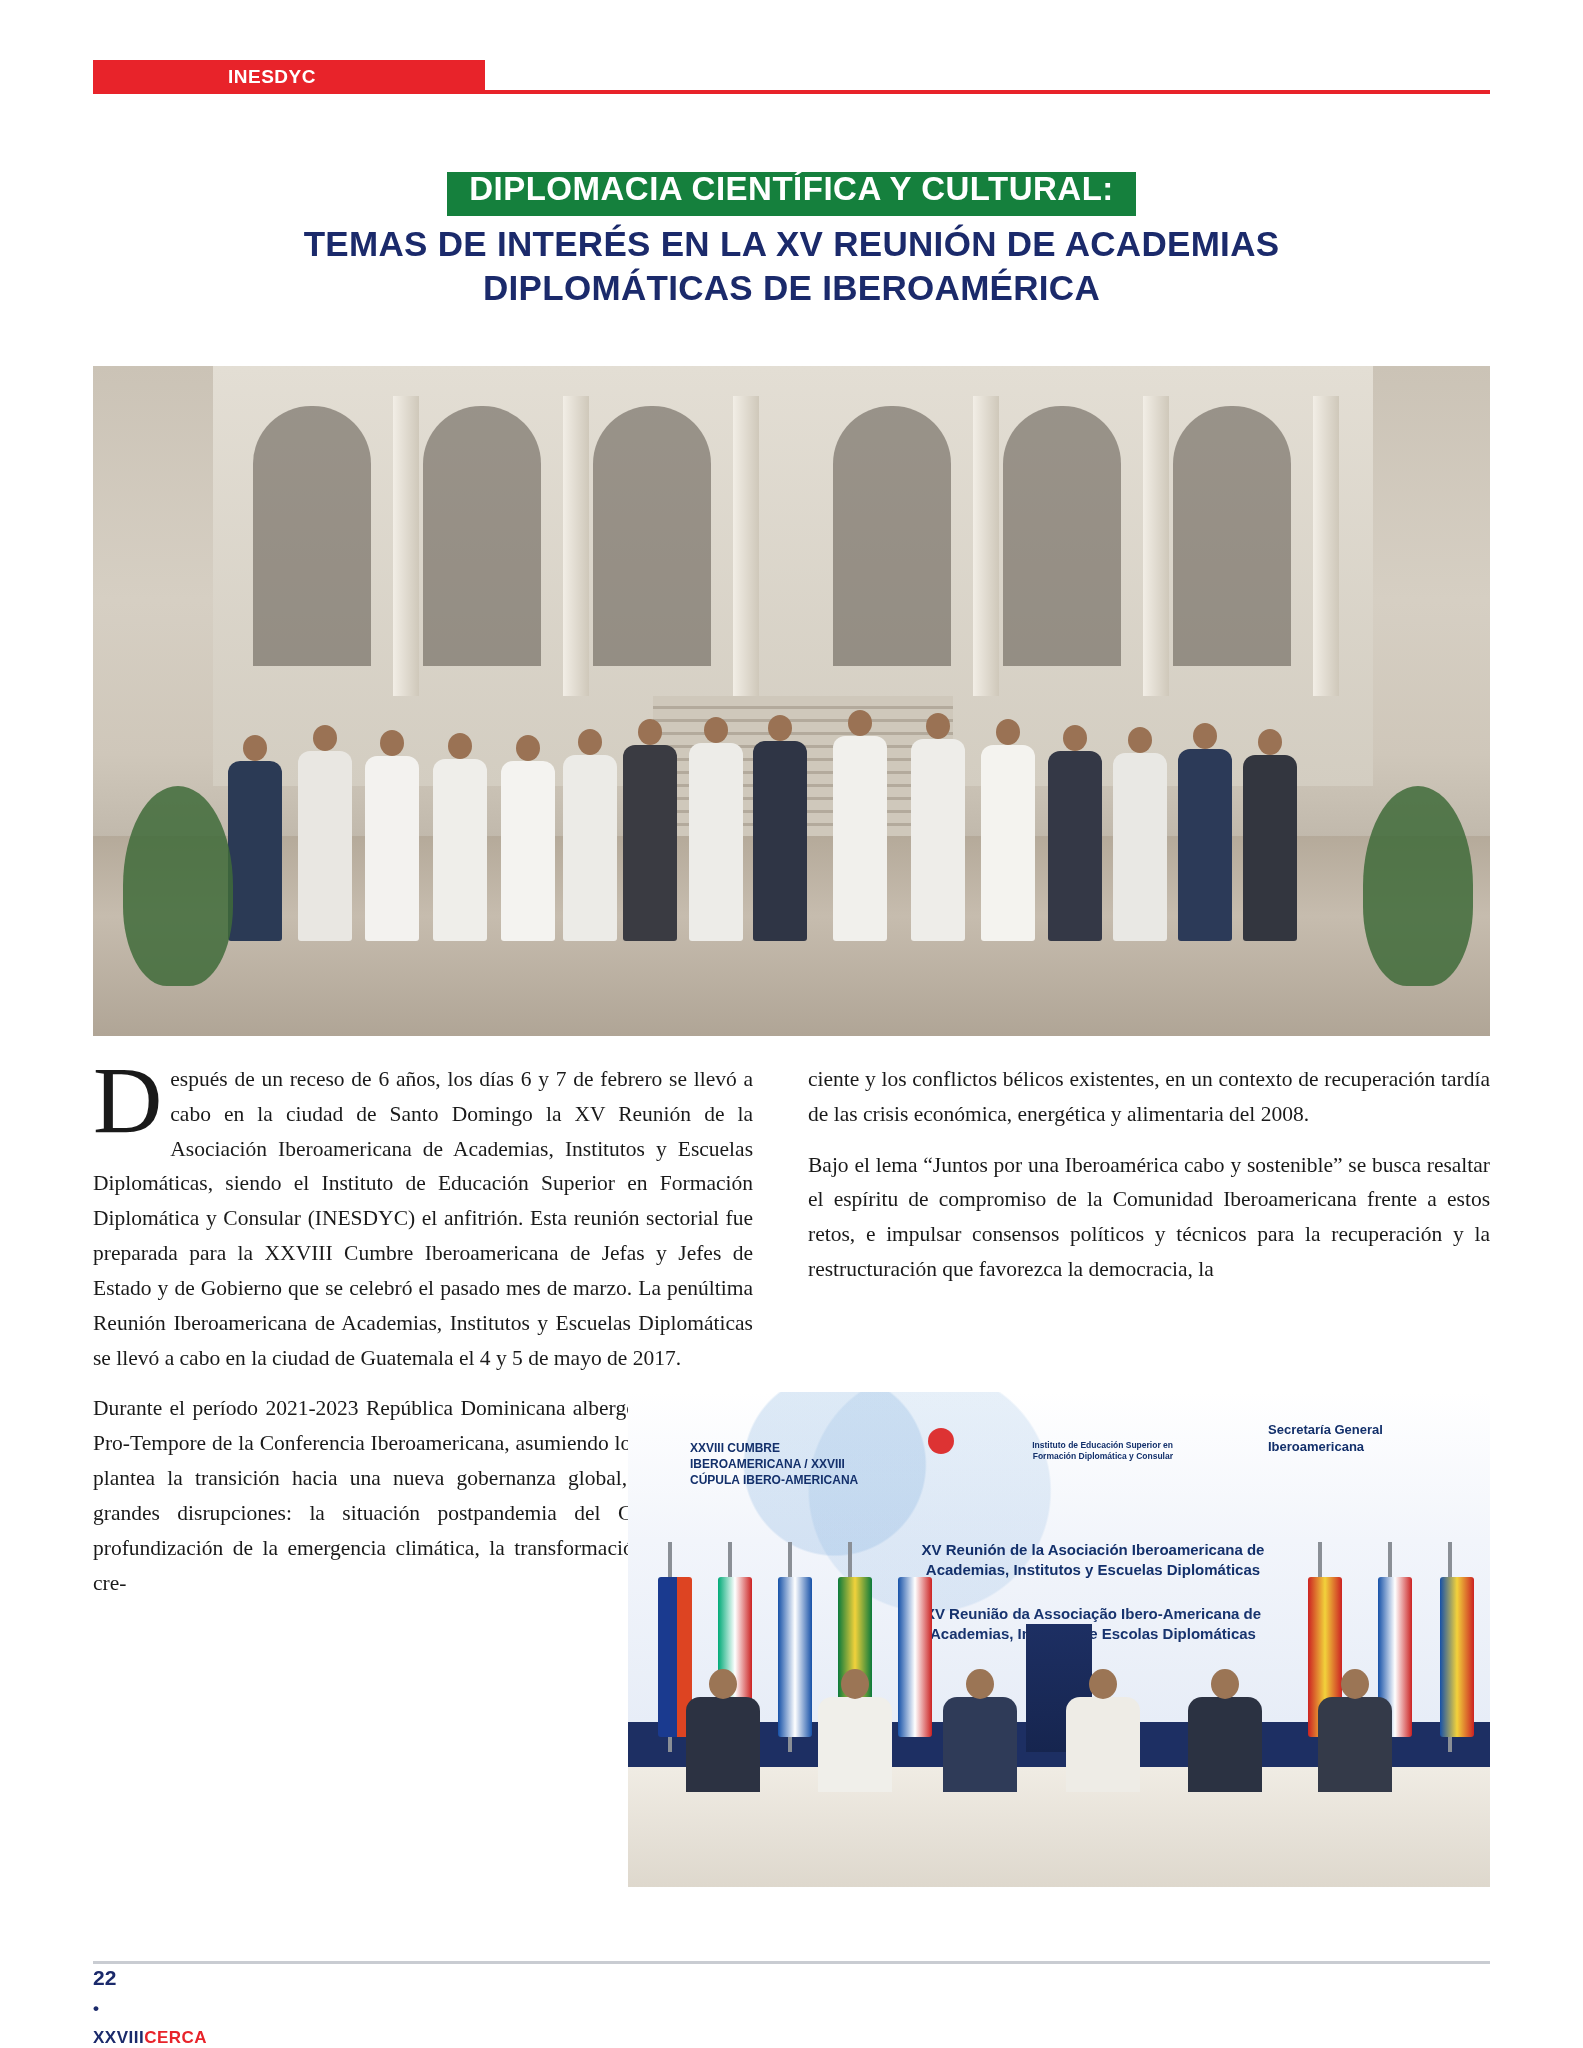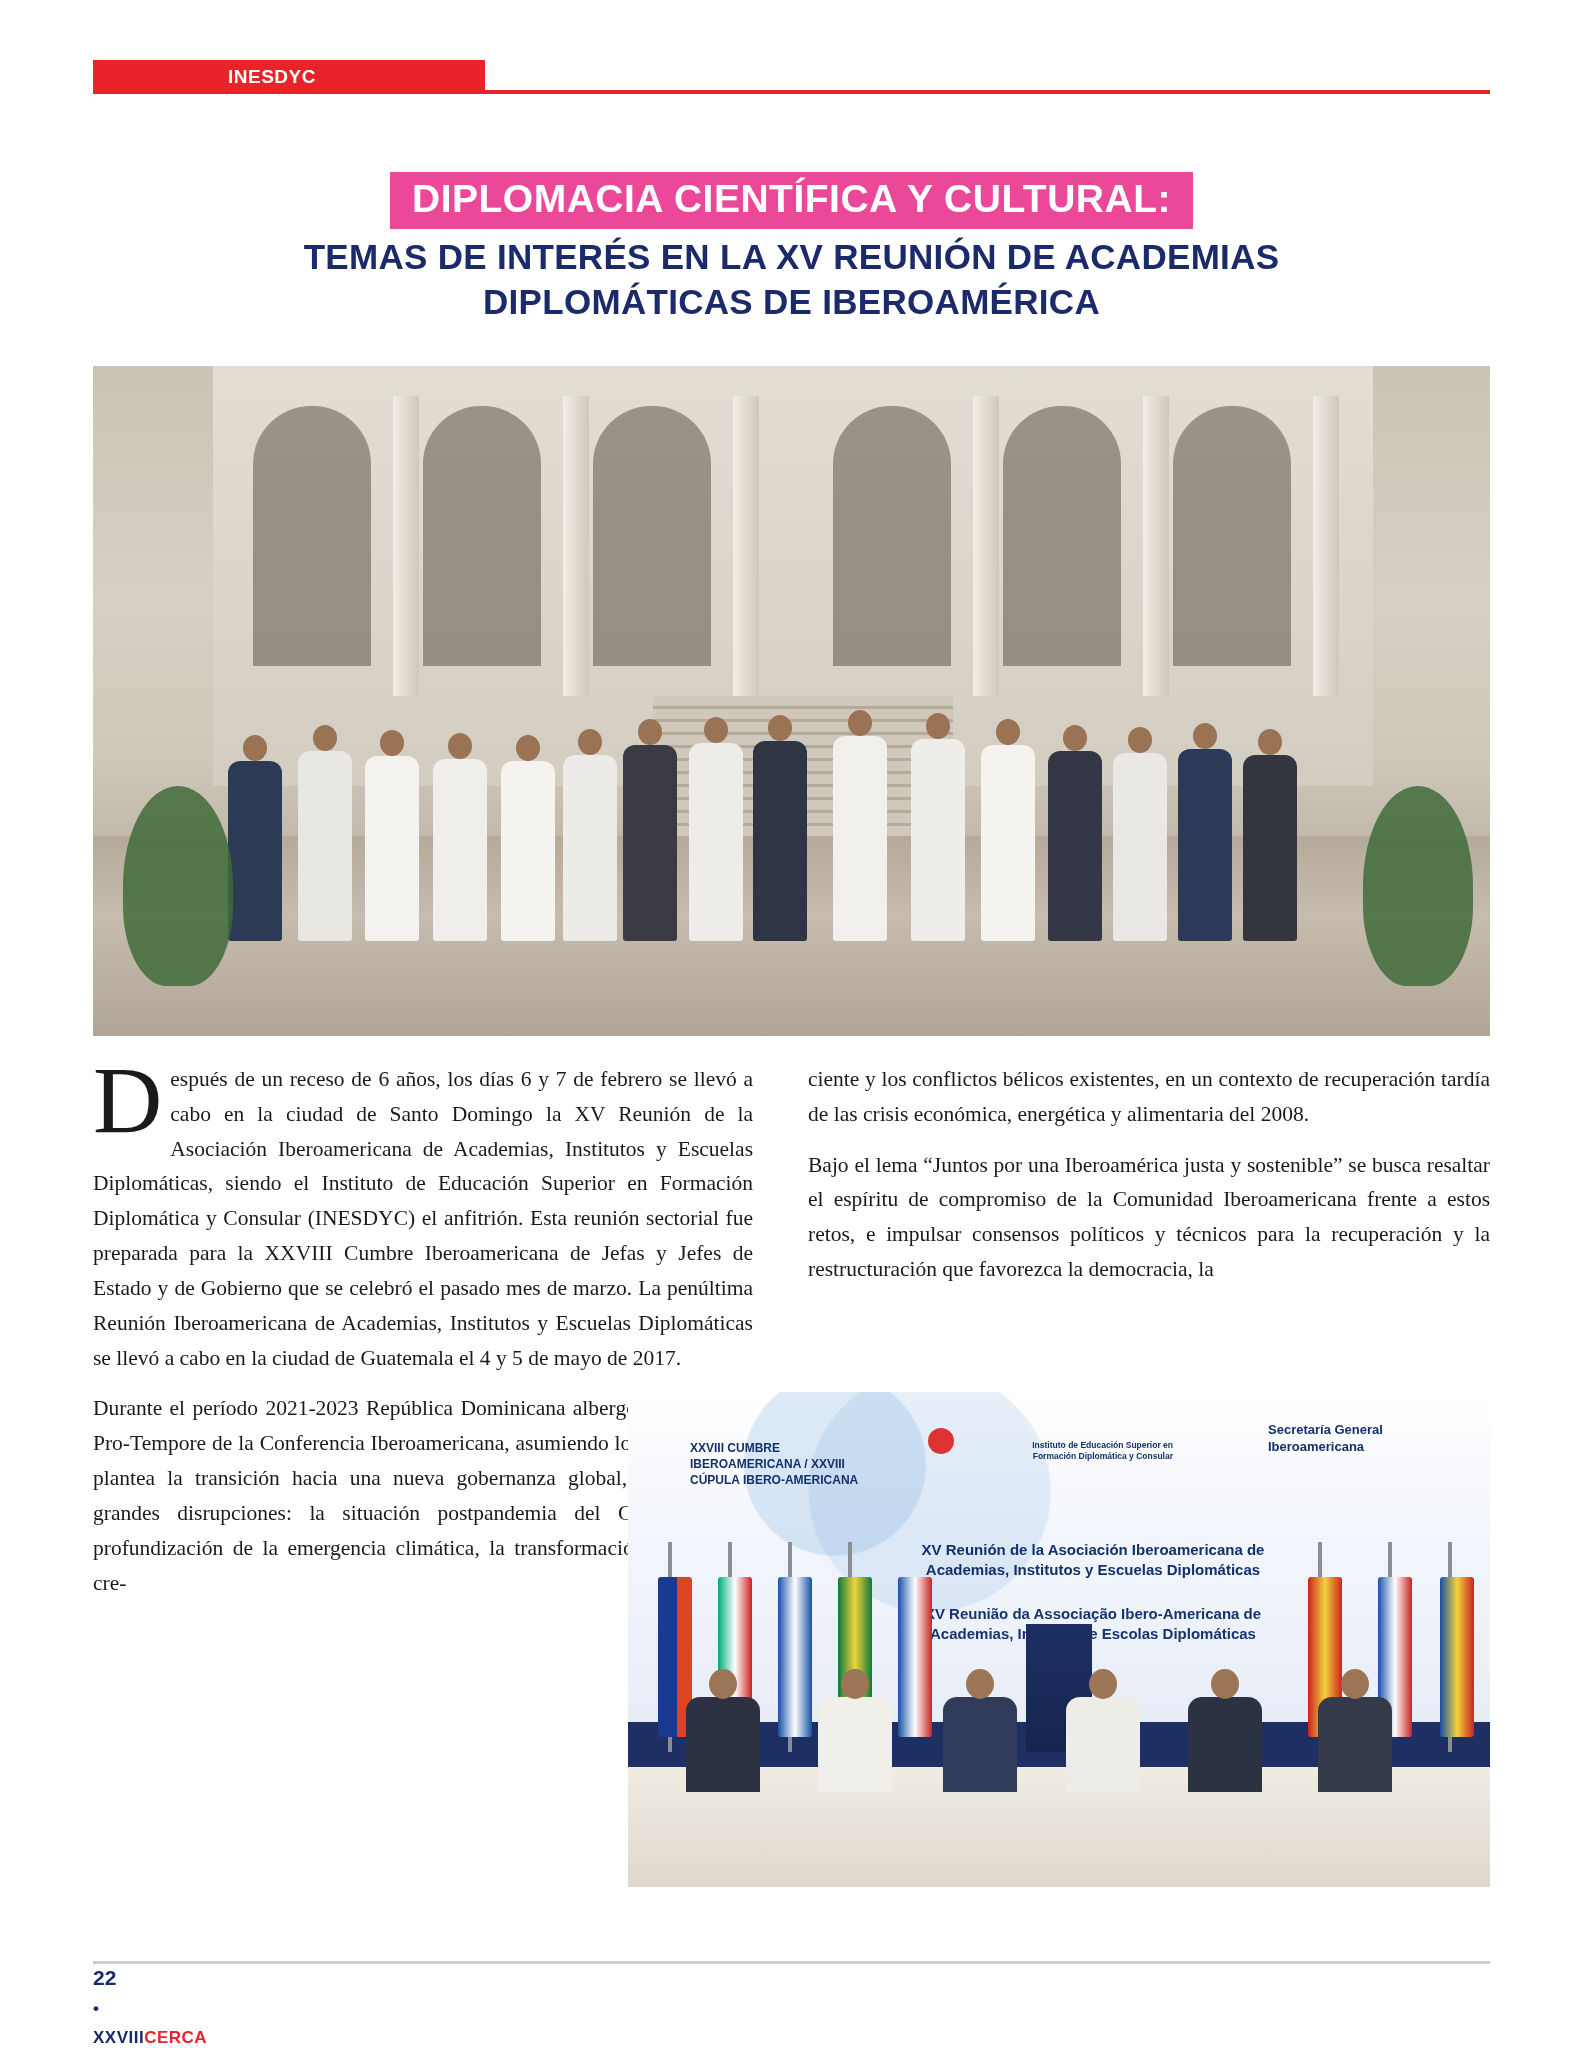--- a/index.html
+++ b/index.html
@@ -53,27 +53,27 @@
   
   .title-wrap {
     position: absolute;
     top: 172px;
     left: 93px;
     width: 1397px;
     text-align: center;
   }
   .title-line1 {
     display: inline-block;
-    background: #ec4899;
+    background: #15803d;
     color: #ffffff;
     font-family: "Liberation Sans", sans-serif;
     font-weight: bold;
-    font-size: 39px;
+    font-size: 33px;
     letter-spacing: 0.5px;
-    padding: 7px 22px 9px 22px;
+    padding: 0 22px 9px 22px;
     line-height: 1.05;
   }
   .title-line2, .title-line3 {
     color: #1b2a6b;
     font-family: "Liberation Sans", sans-serif;
     font-weight: bold;
     font-size: 35px;
     letter-spacing: 0.3px;
     line-height: 1.28;
     margin-top: 6px;
@@ -381,21 +381,21 @@
 <div class="col col-left">
   <p class="dropcap-para">
     <span class="dropcap">D</span>
     <span>espués de un receso de 6 años, los días 6 y 7 de febrero se llevó a cabo en la ciudad de Santo Domingo la XV Reunión de la Asociación Iberoamericana de Academias, Institutos y Escuelas Diplomáticas, siendo el Instituto de Educación Superior en Formación Diplomática y Consular (INESDYC) el anfitrión.  Esta reunión sectorial fue preparada para la XXVIII Cumbre Iberoamericana de Jefas y Jefes de Estado y de Gobierno que se celebró el pasado mes de marzo.  La penúltima Reunión Iberoamericana de Academias, Institutos y Escuelas Diplomáticas se llevó a cabo en la ciudad de Guatemala el 4 y 5 de mayo de 2017.</span>
   </p>
   <p><span>Durante el período 2021-2023 República Dominicana albergó la Secretaría Pro-Tempore de la Conferencia Iberoamericana, asumiendo los desafíos que plantea la transición hacia una nueva gobernanza global, marcada por grandes disrupciones: la situación postpandemia del COVID-19, la profundización de la emergencia climática, la transformación tecnológica cre-</span></p>
 </div>
 
 <div class="col col-right">
   <p><span>ciente y los conflictos bélicos existentes, en un contexto de recuperación tardía de las crisis económica, energética y alimentaria del 2008.</span></p>
-  <p><span>Bajo el lema “Juntos por una Iberoamérica justa y sostenible” se busca resaltar el espíritu de compromiso de la Comunidad Iberoamericana frente a estos retos, e impulsar consensos políticos y técnicos para la recuperación y la restructuración que favorezca la democracia, la</span></p>
+  <p><span>Bajo el lema “Juntos por una Iberoamérica cabo y sostenible” se busca resaltar el espíritu de compromiso de la Comunidad Iberoamericana frente a estos retos, e impulsar consensos políticos y técnicos para la recuperación y la restructuración que favorezca la democracia, la</span></p>
 </div>
 
 <div class="photo-second">
   <div class="ps-backdrop"></div>
   <div class="ps-band"></div>
 
   <div class="ps-logo-red"></div>
   <div class="ps-text ps-label-c28">XXVIII CUMBRE IBEROAMERICANA / XXVIII CÚPULA IBERO-AMERICANA</div>
   <div class="ps-text ps-label-inesdyc">Instituto de Educación Superior en Formación Diplomática y Consular</div>
   <div class="ps-text ps-label-sg">Secretaría General Iberoamericana</div>

